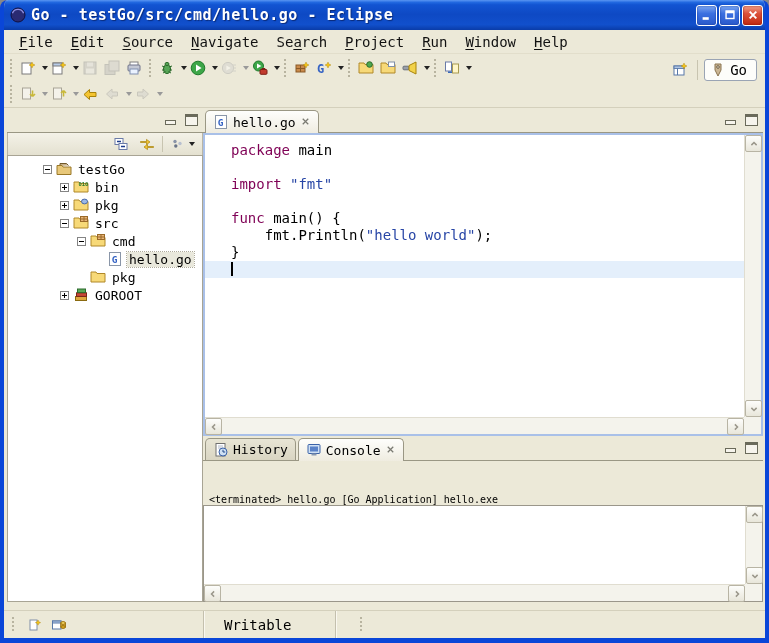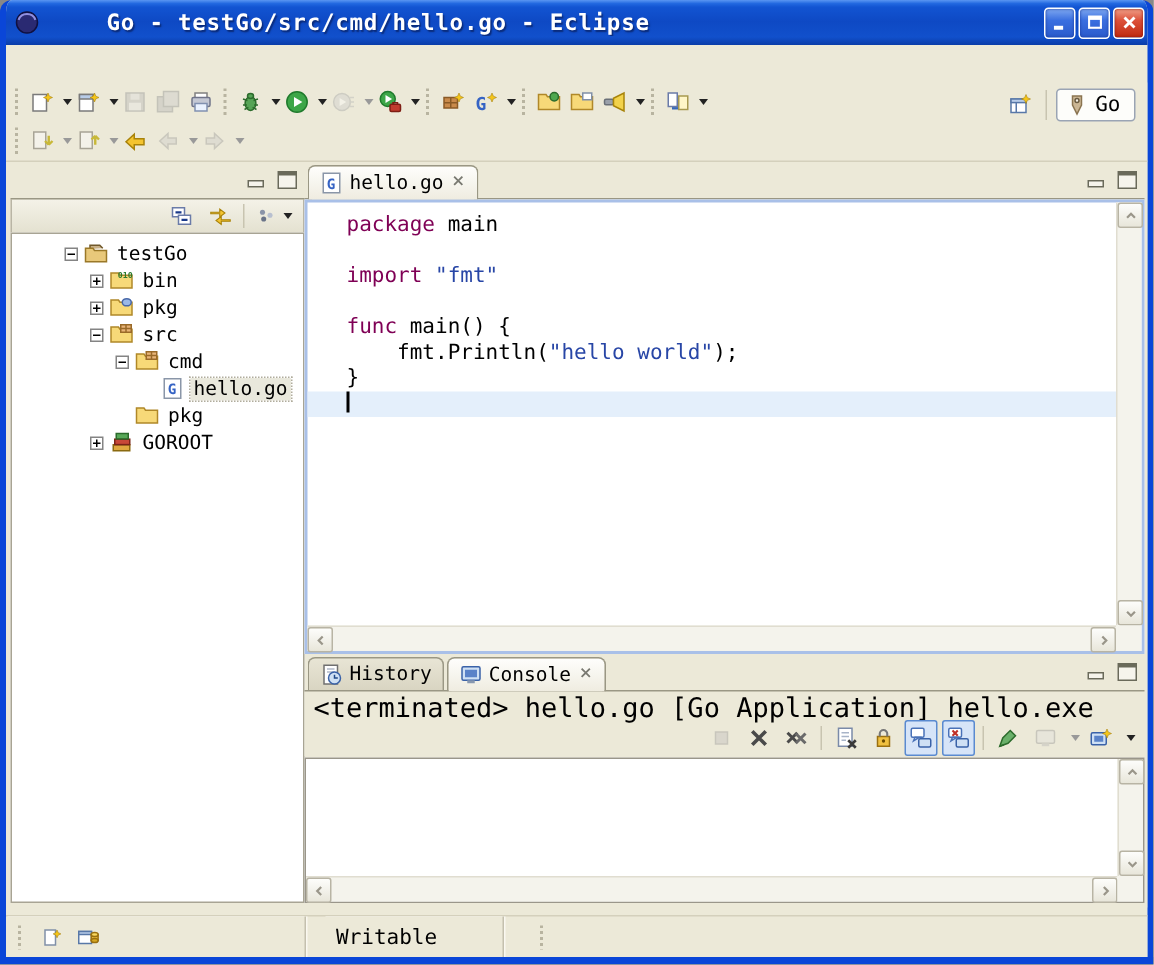--- a/index.html
+++ b/index.html
@@ -10,21 +10,21 @@
     background:#ECE9D8;
     border-left:4px solid #0A46D8;border-right:4px solid #0A46D8;border-bottom:5px solid #0A46D8;
     border-radius:8px 8px 0 0;overflow:hidden;
   }
   
   .titlebar{position:absolute;top:0;left:-4px;right:-4px;height:30px;
     background:linear-gradient(180deg,#5A96F2 0%,#2168E0 8%,#1254D2 16%,#0E49C4 48%,#1150CC 82%,#0A3CA8 100%);
     border-radius:7px 7px 0 0;display:flex;align-items:center;padding:0 6px;}
   .titlebar .app-icon{width:16px;height:16px;margin:0 5px 0 4px;flex:0 0 auto;}
   .title-text{color:#fff;font-weight:bold;font-size:15px;letter-spacing:.5px;
-    text-shadow:1px 1px 1px #0A2A78;white-space:nowrap;overflow:hidden;flex:1;margin-left:40px;}
+    text-shadow:1px 1px 1px #0A2A78;white-space:nowrap;overflow:hidden;flex:1;}
   .win-btns{display:flex;gap:2px;}
   .win-btn{width:21px;height:21px;border-radius:3px;border:1px solid #fff;
     display:flex;align-items:center;justify-content:center;
     background:linear-gradient(180deg,#7DA7F0 0%,#3A6FE0 40%,#2A5ACB 100%);box-shadow:inset 0 0 2px #1A3A98;}
   .win-btn.close{background:linear-gradient(180deg,#F0A088 0%,#DC513A 40%,#C02A10 100%);box-shadow:inset 0 0 2px #801000;}
   .win-btn svg{width:14px;height:14px;}
   
   .menubar{position:absolute;top:30px;left:0;right:0;height:24px;background:#ECE9D8;
     display:flex;align-items:center;padding-left:6px;border-bottom:1px solid #E2DECB;}
   .menu-item{padding:2px 9px;font-size:14px;color:#111;cursor:default;}
@@ -84,21 +84,21 @@
   .vscroll{position:absolute;top:0;right:0;bottom:17px;width:17px;background:#F4F3EC;border-left:1px solid #E0DDD0;}
   .hscroll{position:absolute;left:0;right:17px;bottom:0;height:17px;background:#F4F3EC;border-top:1px solid #E0DDD0;}
   .sb-corner{position:absolute;right:0;bottom:0;width:17px;height:17px;background:#F4F3EC;}
   .sb-btn{position:absolute;width:17px;height:17px;background:linear-gradient(180deg,#FDFDFB,#E8E6DA);
     border:1px solid #B8B4A4;border-radius:2px;display:flex;align-items:center;justify-content:center;}
   .sb-btn svg{width:12px;height:12px;}
   .vscroll .up{top:0;left:0;} .vscroll .down{bottom:0;left:0;}
   .hscroll .left{left:0;top:0;} .hscroll .right{right:0;top:0;}
   
   #console{left:199px;top:330px;right:2px;bottom:3px;}
-  .console-status{height:19px;font-size:18px;padding:1px 6px;color:#000;background:#ECE9D8;white-space:nowrap;}
+  .console-status{height:19px;font-size:10px;padding:1px 6px;color:#000;background:#ECE9D8;white-space:nowrap;margin-top:32px;}
   .console-toolbar{height:24px;display:flex;justify-content:flex-end;align-items:center;gap:3px;padding-right:6px;background:#ECE9D8;}
   .console-toolbar .vsep{width:1px;height:16px;background:#C8C4B0;margin:0 2px;}
   .tbtn.toggled{border:1px solid #5A8AD0;background:#D6E4F8;}
   .console-body{position:absolute;top:67px;left:0;right:0;bottom:0;background:#fff;border:1px solid #9A968A;}
   .console-out{position:absolute;top:0;left:0;right:17px;bottom:17px;font-size:13px;padding:5px 7px;white-space:pre;}
   
   .statusbar{position:absolute;left:0;right:0;bottom:0;height:28px;background:#ECE9D8;border-top:1px solid #D4D0BC;display:flex;align-items:center;font-size:14px;gap:12px;}
   .statusbar .cell{height:100%;display:flex;align-items:center;padding:0 8px;border-right:1px solid #C4C0AE;box-shadow:1px 0 0 #FAF8F0;}
   .statusbar .cell.icons{width:200px;gap:8px;padding-left:4px;}
   .statusbar .cell.w1{width:120px;}
@@ -131,20 +131,31 @@
           </svg>
         </span>
       <span class="win-btn close">
           <svg viewBox="0 0 16 16">
             <path d="M4.2 4.2l7.6 7.6M11.8 4.2l-7.6 7.6" stroke="#fff" stroke-width="2.2"></path>
           </svg>
         </span>
     </span>
   </div>
 
+  <div class="menubar" id="menubar">
+      <span class="menu-item"><u>F</u>ile</span>
+      <span class="menu-item"><u>E</u>dit</span>
+      <span class="menu-item"><u>S</u>ource</span>
+      <span class="menu-item"><u>N</u>avigate</span>
+      <span class="menu-item">Se<u>a</u>rch</span>
+      <span class="menu-item"><u>P</u>roject</span>
+      <span class="menu-item"><u>R</u>un</span>
+      <span class="menu-item"><u>W</u>indow</span>
+      <span class="menu-item"><u>H</u>elp</span>
+    </div>
 
   <div class="toolbar">
     <div class="trow" id="trow1">
         <span class="grip"></span>
         <span class="tbtn">
           <span class="icon">
             <svg viewBox="0 0 16 16">
               <rect x="2" y="3" width="9" height="11" fill="#fff" stroke="#7A7A7A"></rect>
               <path d="M12 2l.9 2.1L15 5l-2.1.9L12 8l-.9-2.1L9 5l2.1-.9z" fill="#F5C518" stroke="#A8820A" stroke-width=".4"></path>
             </svg>

